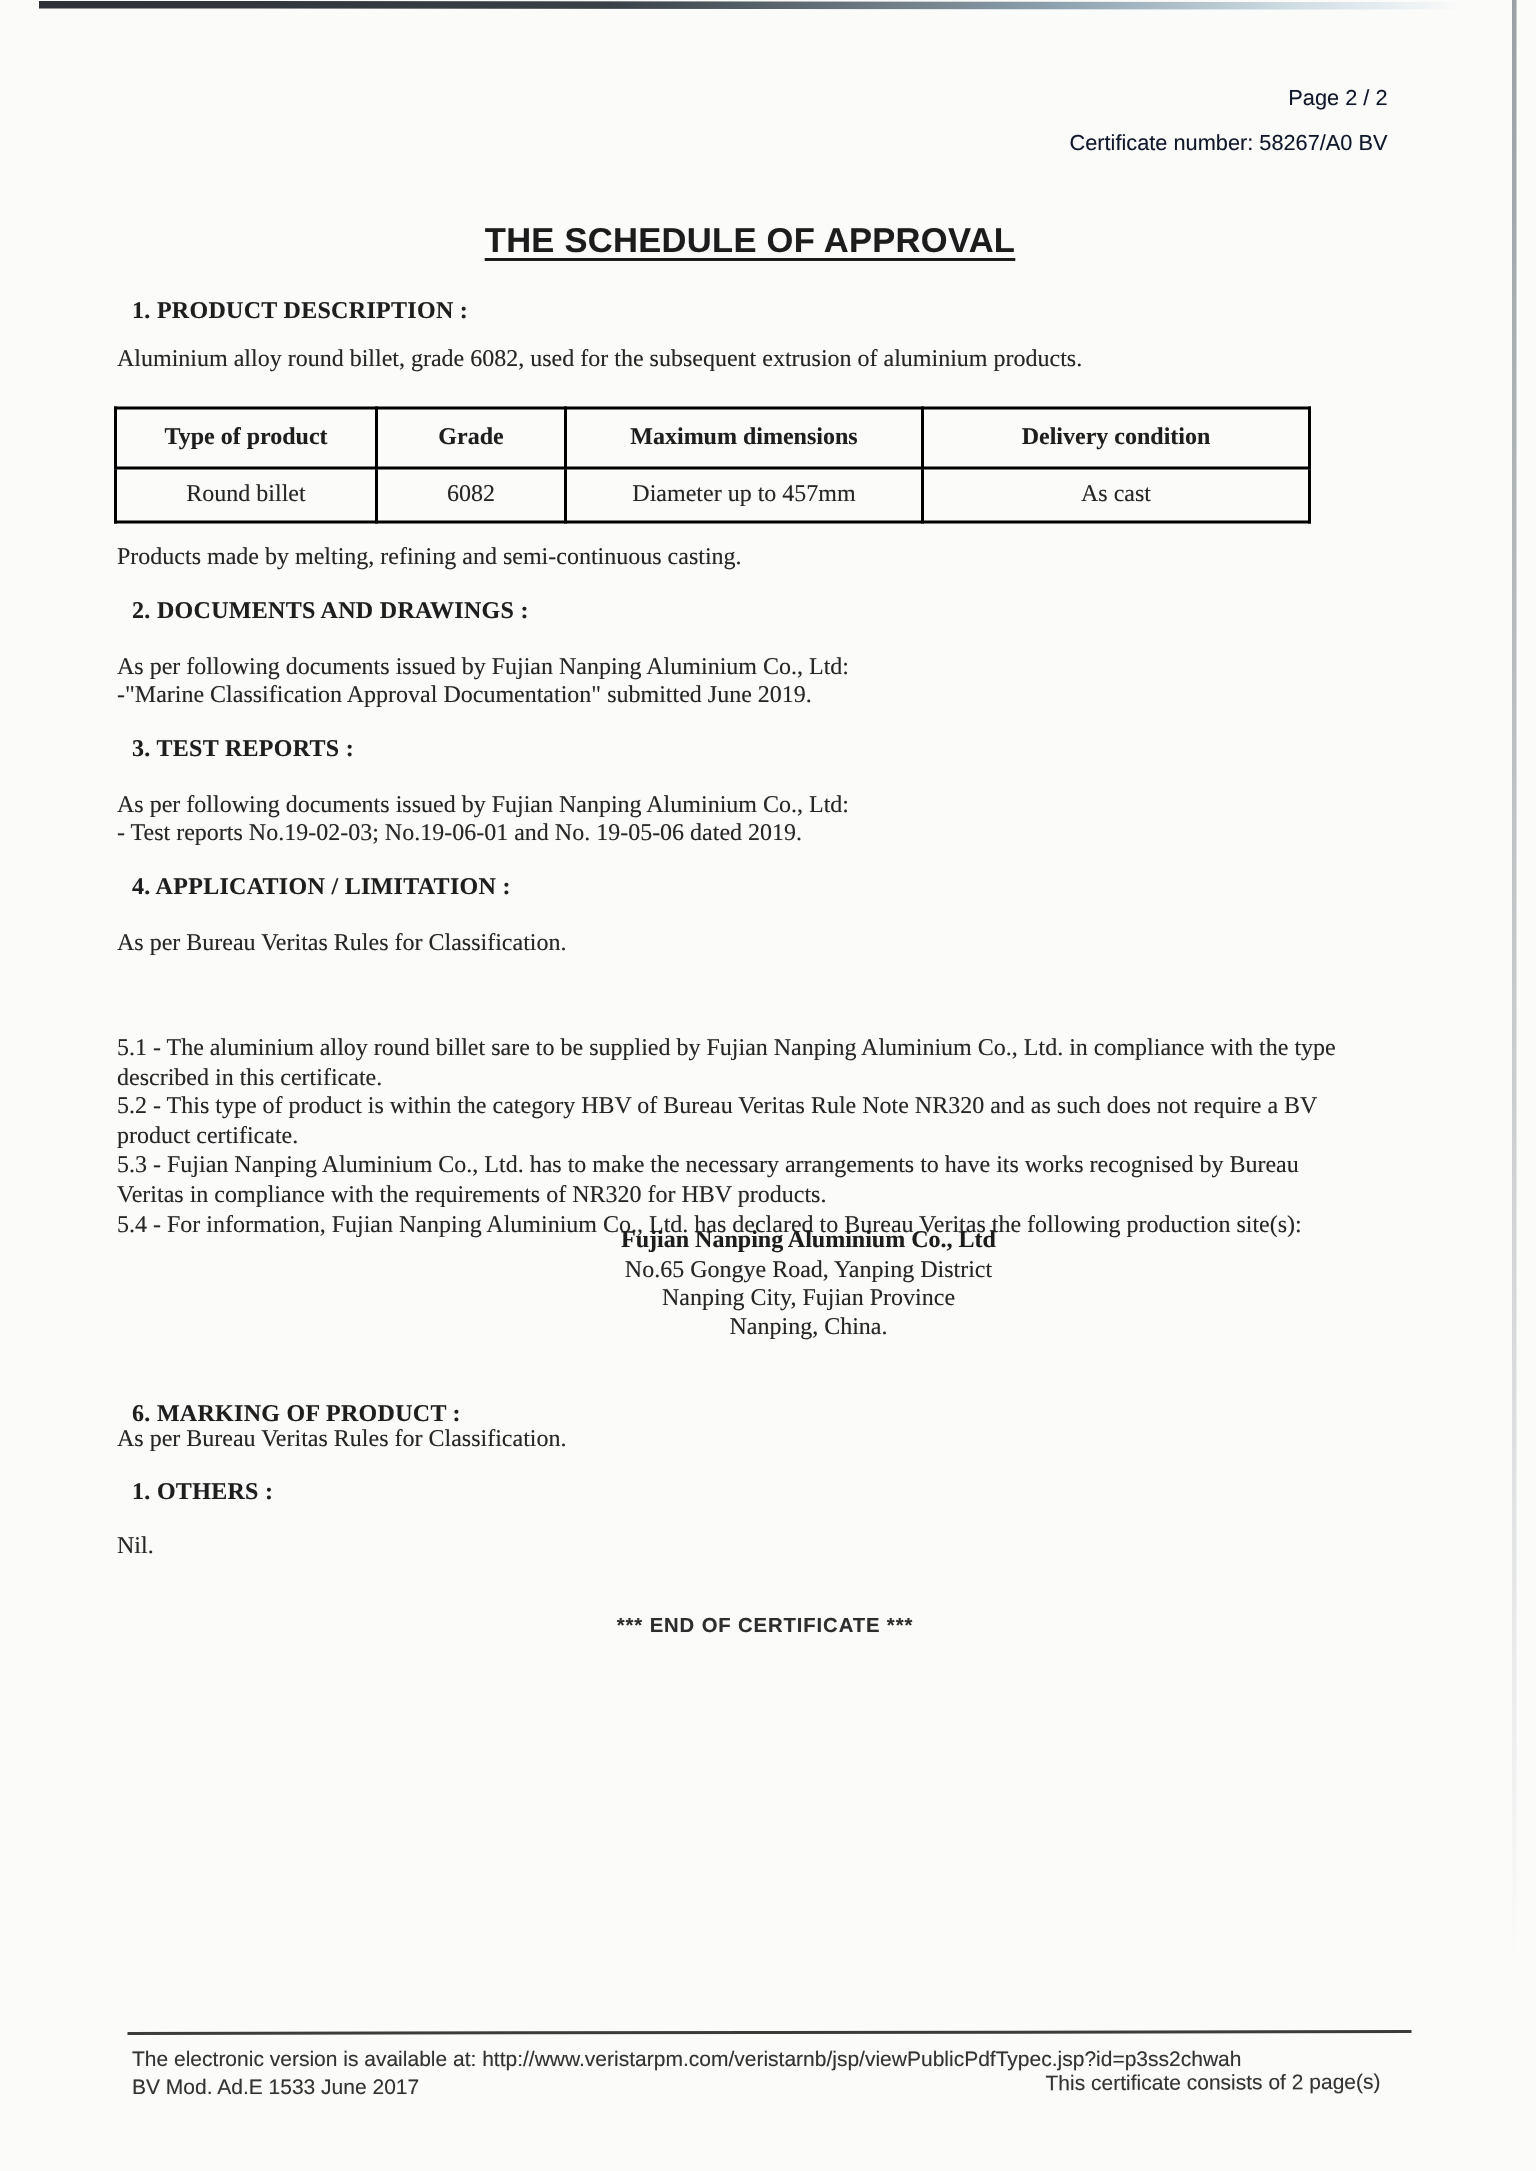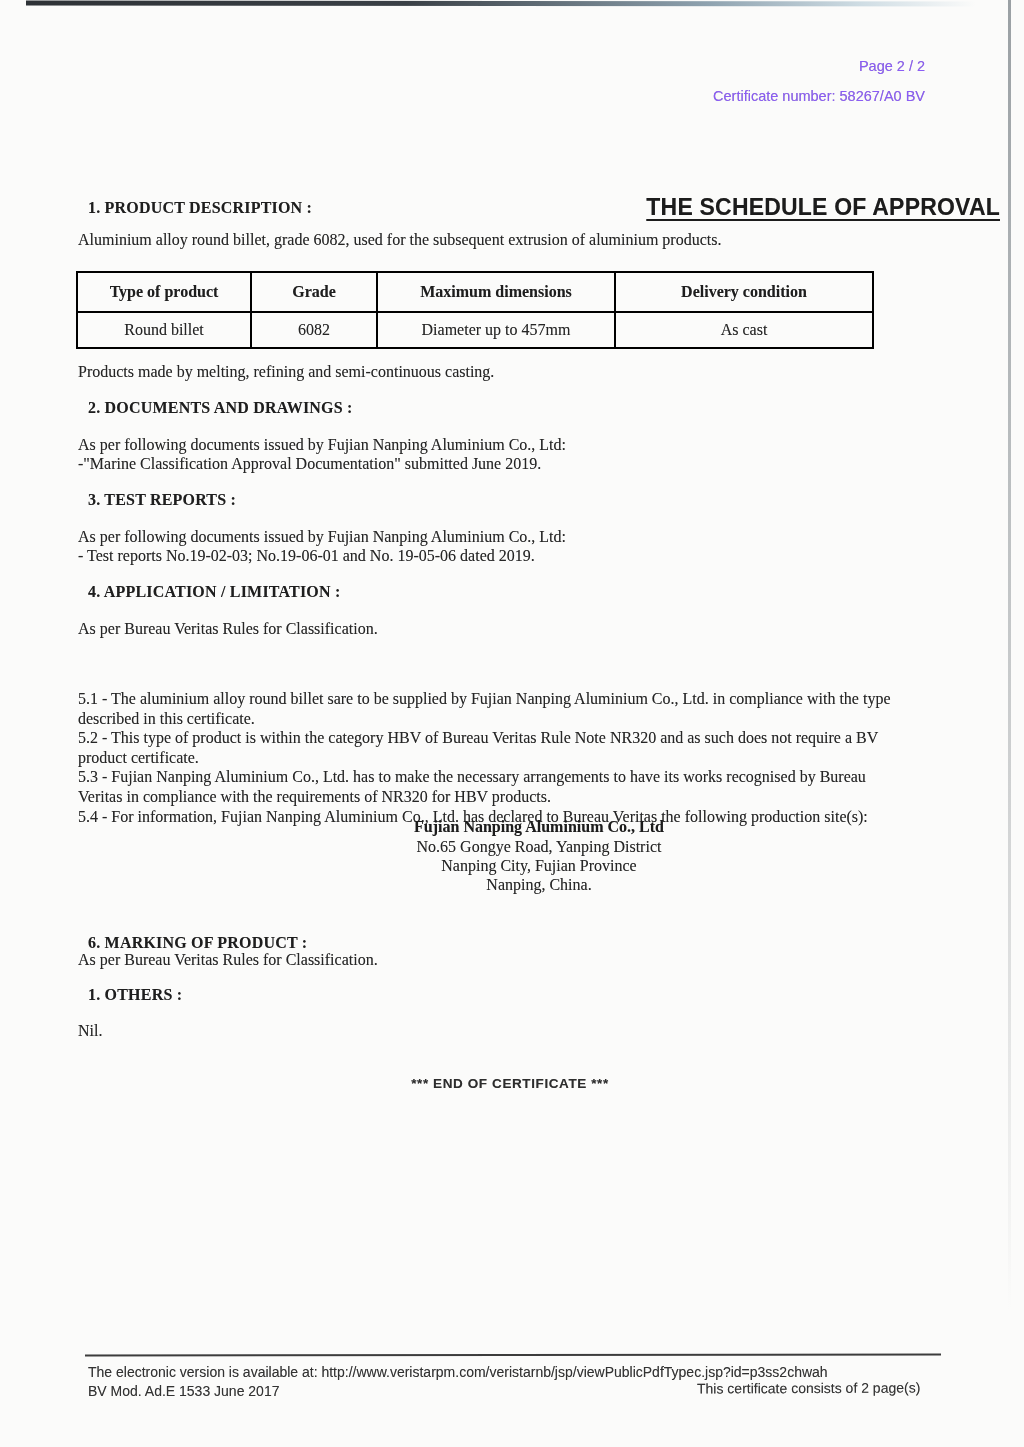--- a/index.html
+++ b/index.html
@@ -17,26 +17,25 @@
     position:absolute;left:26px;top:1px;width:950px;height:5px;
     background:linear-gradient(to right,#2e3236 0%,#3a4046 40%,#8fa3b0 72%,#cfdde4 88%,rgba(220,228,232,0) 100%);
     transform:rotate(0.05deg);
   }
   .scan-right{
     position:absolute;right:13px;top:0;width:3px;height:1310px;
     background:linear-gradient(to bottom,#9aa0a4 0%,#b9bdbf 35%,#cfd1d2 60%,rgba(205,205,205,0) 100%);
   }
   .abs{position:absolute;}
   .txt{text-shadow:0 0 0.5px rgba(30,30,30,0.35);}
-  .hdr-right{right:99px;text-align:right;font-family:"Liberation Sans",sans-serif;font-size:14.5px;color:#8b5cf6;}
+  .hdr-right{right:99px;text-align:right;font-family:"Liberation Sans",sans-serif;font-size:14.5px;color:#0f172a;}
   .doc-title{
-    left:0;width:1000px;text-align:right;
+    left:0;width:1000px;text-align:center;
     font-family:"Liberation Sans",sans-serif;font-weight:bold;font-size:23px;color:#1c1c1c;
     letter-spacing:0.2px;
-    margin-top:47px;
   }
   .doc-title span{text-decoration:underline;text-decoration-thickness:2px;text-underline-offset:4px;}
   .sec-h{left:88px;font-weight:bold;font-size:16px;letter-spacing:0.2px;color:#1e1e1e;}
   .body-line{left:78px;font-size:16px;white-space:nowrap;}
   .lines{left:78px;font-size:16px;}
   .lines > div{line-height:19.3px;white-space:nowrap;}
   .p5{left:78px;font-size:16px;}
   .p5 > div{line-height:19.6px;white-space:nowrap;}
   table.apv{
     border-collapse:collapse;table-layout:fixed;

